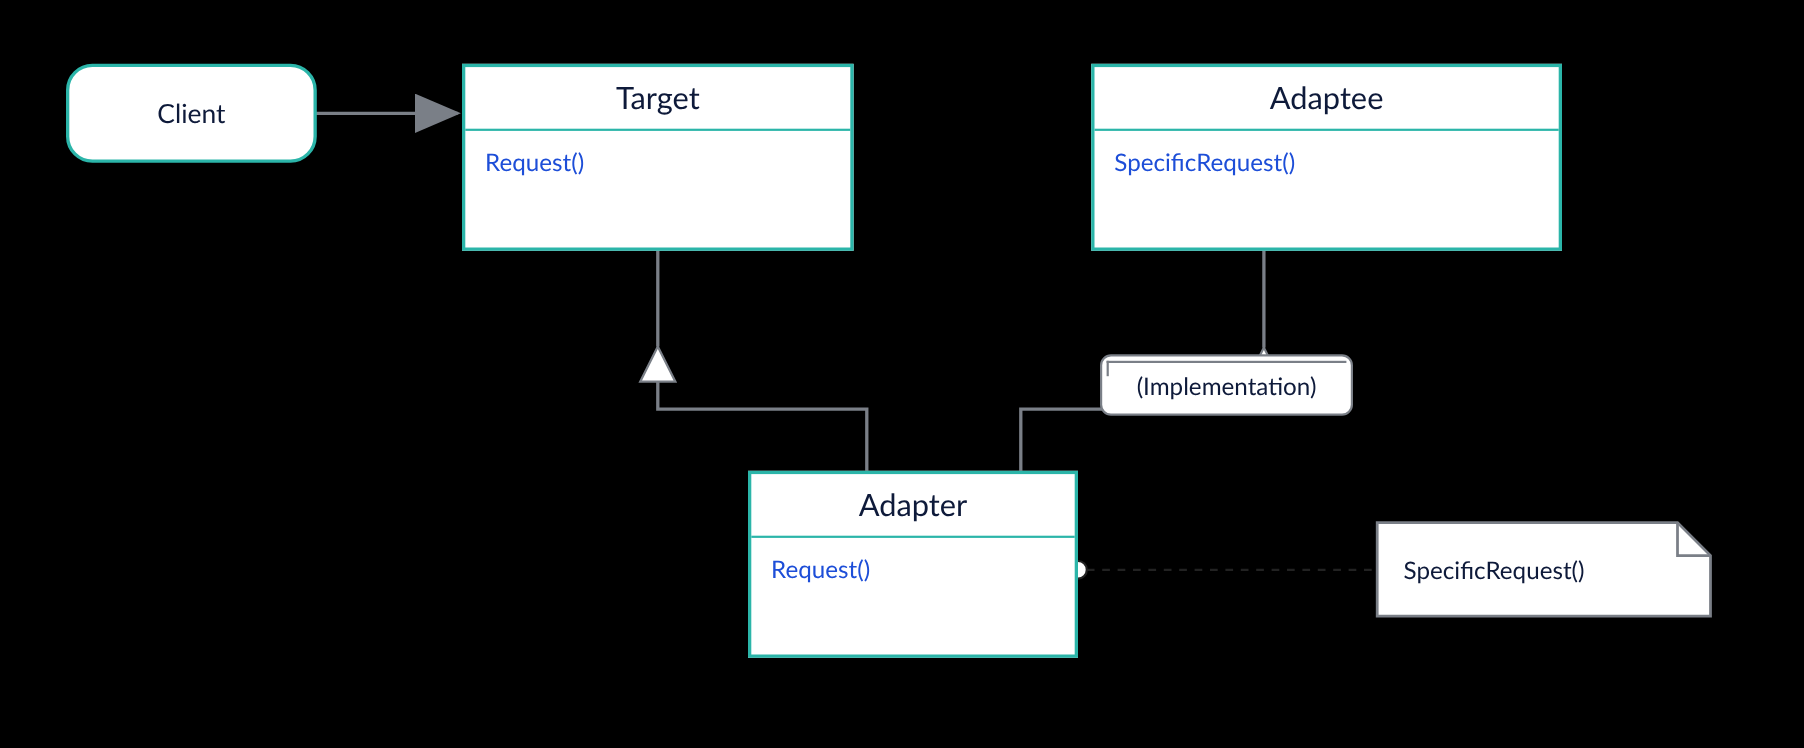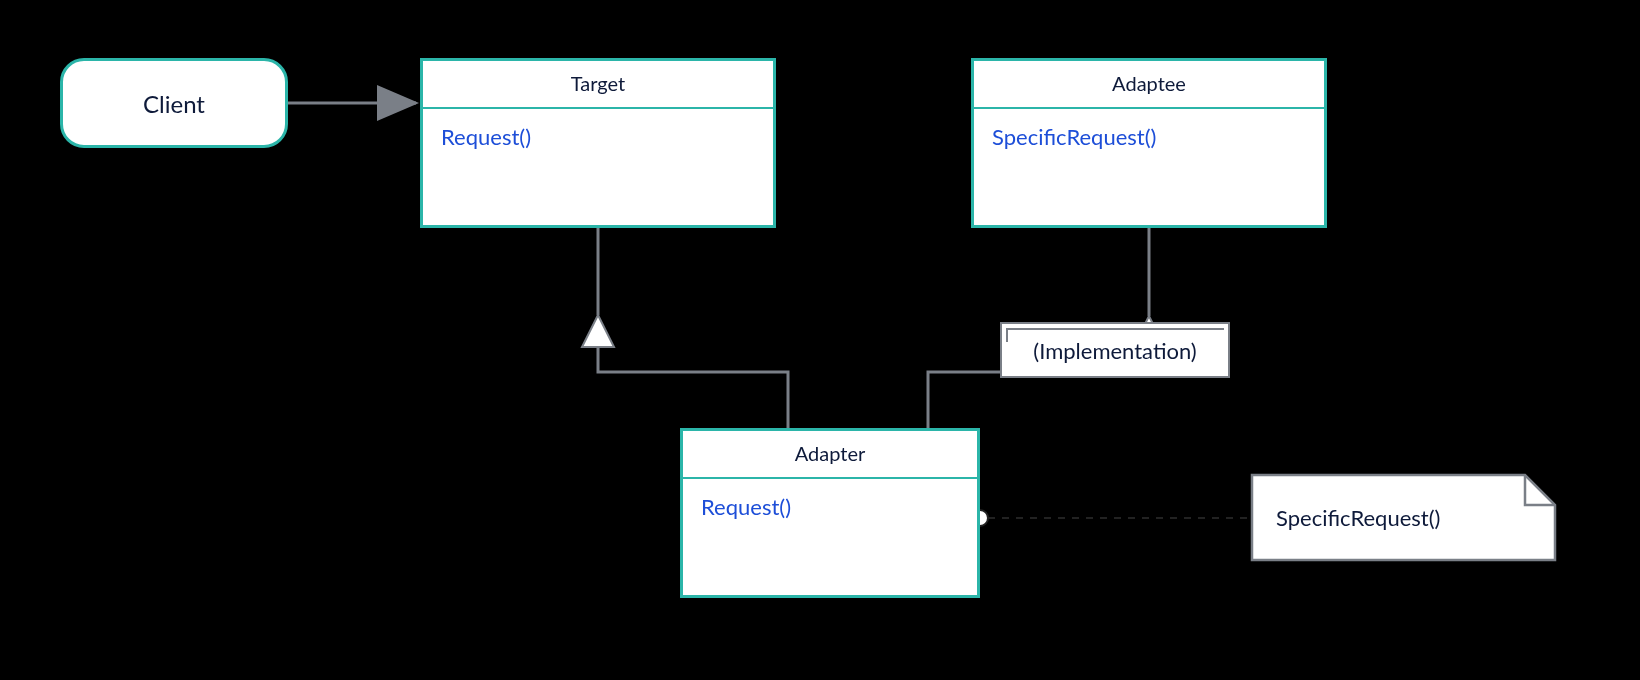--- a/index.html
+++ b/index.html
@@ -24,21 +24,21 @@
     height: 680px;
   }
   .box {
     position: absolute;
     background: #fff;
     border: 3px solid #2bb5a9;
     box-sizing: border-box;
   }
   .box .title {
     text-align: center;
-    font-size: 20px;
+    font-size: 28px;
     padding: 10px 0 12px 0;
     color: #0e1a3a;
   }
   .box .divider {
     border-top: 2px solid #2bb5a9;
   }
   .box .body {
     font-size: 22px;
     padding: 14px 18px;
     color: #1d4ed8;
@@ -131,33 +131,33 @@
   <div class="simplebox" style="left:60px; top:58px; width:228px; height:90px;border-radius:24px;">
     <span>Client</span>
   </div>
 
   <div class="box" style="left:420px; top:58px; width:356px; height:170px;">
     <div class="title">Target</div>
     <div class="divider"></div>
     <div class="body">Request()</div>
   </div>
 
-  <div class="box" style="left:971px; top:58px; width:356px; height:170px;">
+  <div class="box" style="left:992px; top:58px; width:428px; height:170px;">
     <div class="title">Adaptee</div>
     <div class="divider"></div>
     <div class="body">SpecificRequest()</div>
   </div>
 
   <div class="box" style="left:680px; top:428px; width:300px; height:170px;">
     <div class="title">Adapter</div>
     <div class="divider"></div>
     <div class="body">Request()</div>
   </div>
 
-  <div class="impl-label" style="left:1000px; top:322px; width:230px; height:56px;">
+  <div class="impl-label" style="left:1000px; top:322px; width:230px; height:56px;border-radius:10px;">
     <span>(Implementation)</span>
   </div>
 
   <div class="note" style="left:1252px; top:475px; width:303px; height:85px; border:none; background:transparent;">
     <span>SpecificRequest()</span>
   </div>
 
 </div>
 
 </body></html>

